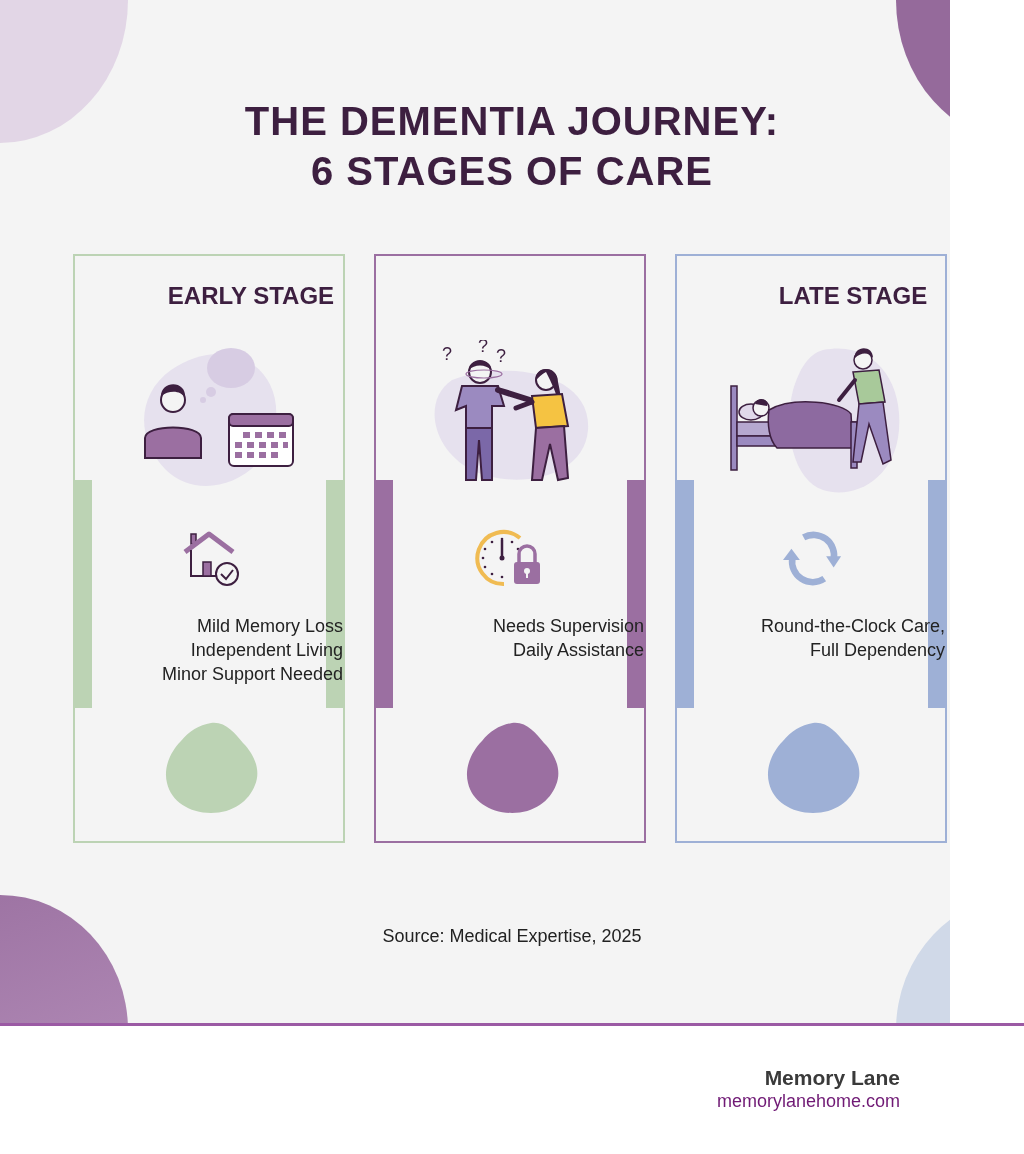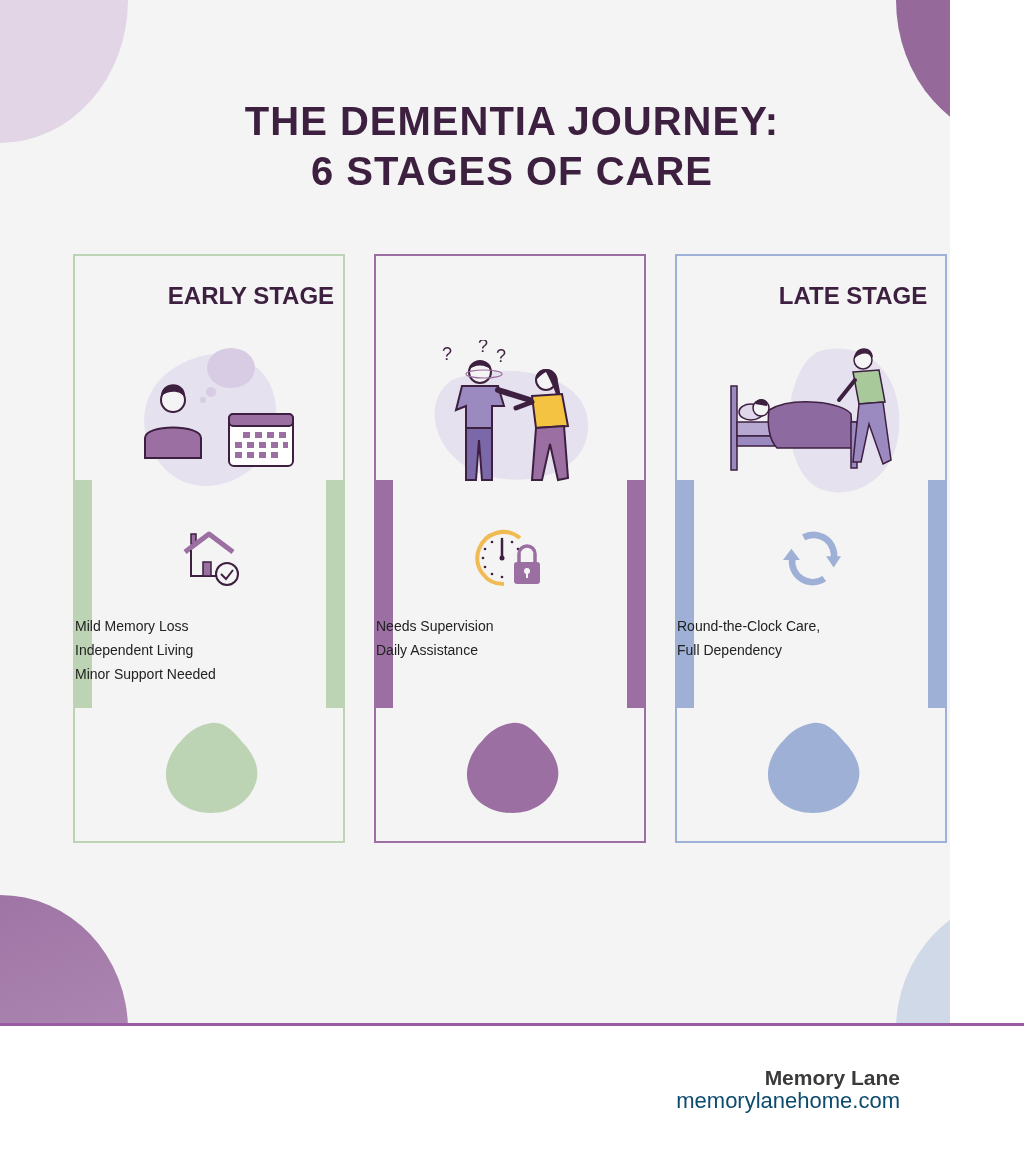--- a/index.html
+++ b/index.html
@@ -10,28 +10,28 @@
   .c-tr { width:256px; height:286px; left:896px; top:-143px; background:#956a9b; }
   .c-bl { width:256px; height:270px; left:-128px; top:895px; background:linear-gradient(160deg,#9a70a0,#b892bd); }
   .c-br { width:256px; height:270px; left:896px; top:895px; background:#d0d9e8; }
   .title { position:absolute; left:0; width:1024px; top:96px; text-align:center; color:#3d1f40; font-weight:bold; font-size:40px; line-height:50px; letter-spacing:1px; }
   .card { position:absolute; top:254px; width:272px; height:589px; border:2px solid; box-sizing:border-box; }
   .card h2 { position:absolute; top:26px; left:0; width:100%; margin:0; text-align:center; font-size:24px; color:#3d1f40; font-weight:bold;padding-left:42px; }
   .sidebar { position:absolute; top:224px; width:17px; height:228px; }
   .sidebar.l { left:0; } .sidebar.r { right:0; }
   .illus { position:absolute; top:84px; left:36px; width:200px; height:160px; }
   .icon { position:absolute; top:272px; left:106px; width:60px; height:60px; }
-  .desc { position:absolute; top:358px; left:0; width:100%; text-align:left; font-size:14px; line-height:24px; color:#222; }
+  .desc { position:absolute; top:358px; left:0; width:100%; text-align:right; font-size:18px; line-height:24px; color:#222; }
   .desc div { white-space:nowrap; }
   .blob { position:absolute; top:465px; left:88px; width:96px; height:94px; }
   .source { position:absolute; left:0; width:1024px; top:926px; text-align:center; font-size:18px; color:#222; }
   .divider { position:absolute; left:0; top:1023px; width:1024px; height:3px; background:#9b5aa4; }
   .brand { position:absolute; right:124px; top:1066px; text-align:right; }
   .brand-name { font-size:21px; font-weight:bold; color:#3a3a3a; line-height:24px; }
-  .brand-url { font-size:22px; color:#0c4a6e; line-height:22px; }
+  .brand-url { font-size:18px; color:#701a75; line-height:22px; }
 </style>
 </head>
 <body>
 
 <div class="poster">
   <div class="corner c-tl"></div>
   <div class="corner c-tr"></div>
   <div class="corner c-bl"></div>
   <div class="corner c-br"></div>
 
@@ -166,20 +166,21 @@
     </svg>
     <div class="desc">
       <div>Round-the-Clock Care,</div>
       <div>Full Dependency</div>
     </div>
     <svg class="blob" viewBox="0 0 96 94">
       <path d="M48 2 C62 0 72 12 80 22 C92 34 98 50 92 64 C86 80 70 92 48 92 C26 92 8 80 4 62 C0 46 8 30 18 20 C26 10 36 4 48 2Z" fill="#9eb0d6"></path>
     </svg>
   </div>
 
+  <div class="source">Source: Medical Expertise, 2025</div>
 </div>
 
 <div class="divider"></div>
 
 <div class="brand">
   <div class="brand-name">Memory Lane</div>
   <div class="brand-url">memorylanehome.com</div>
 </div>
 
 </body></html>

